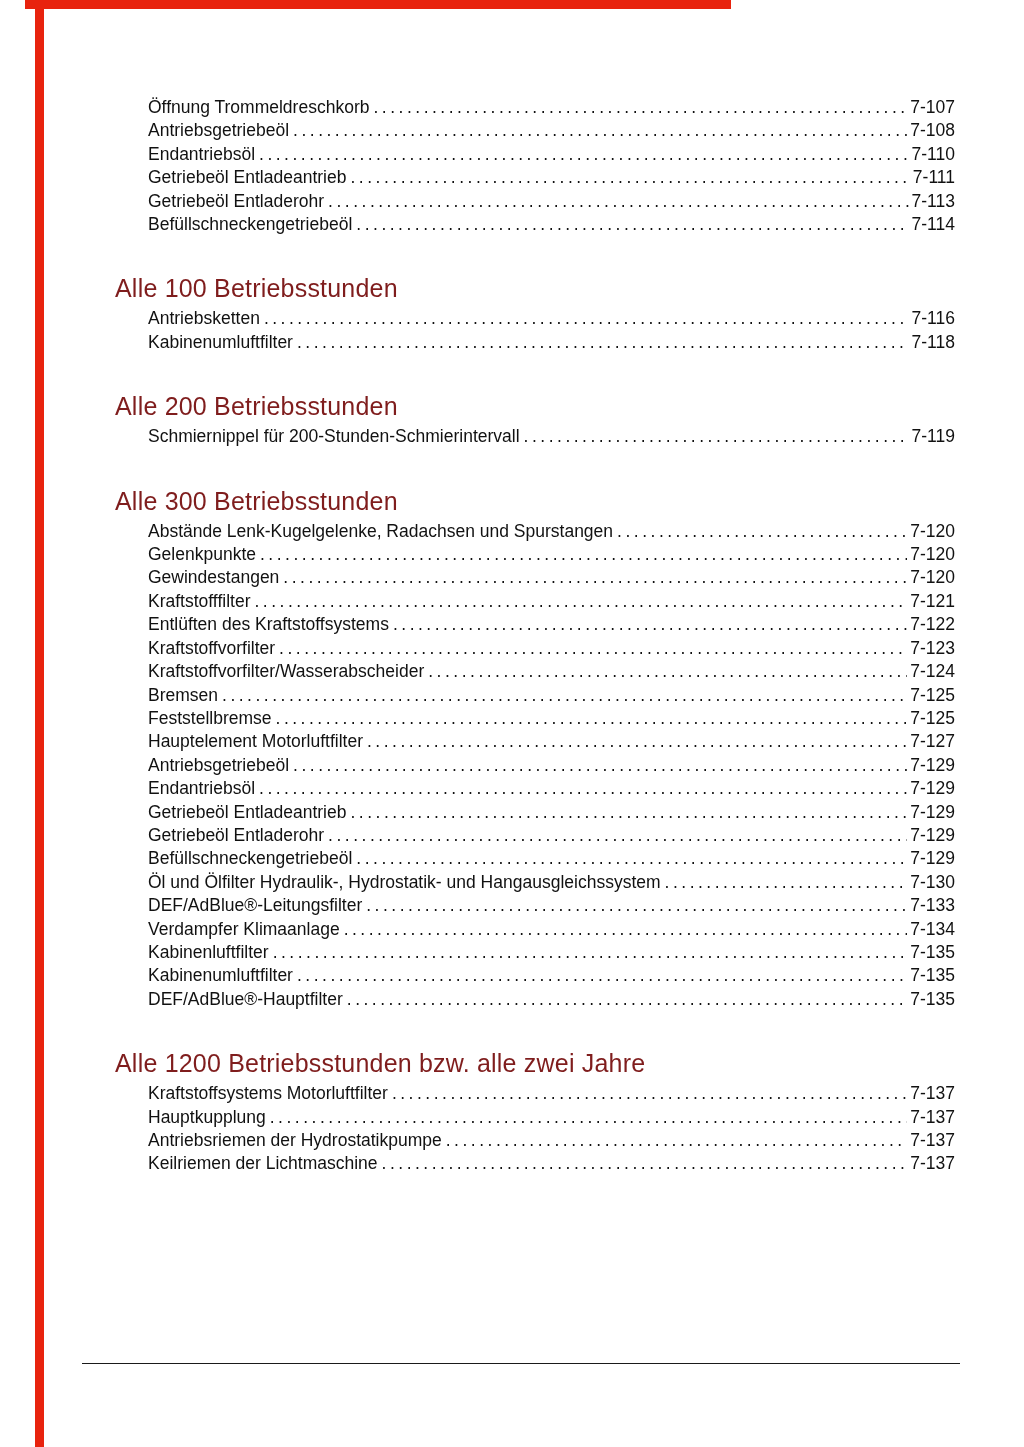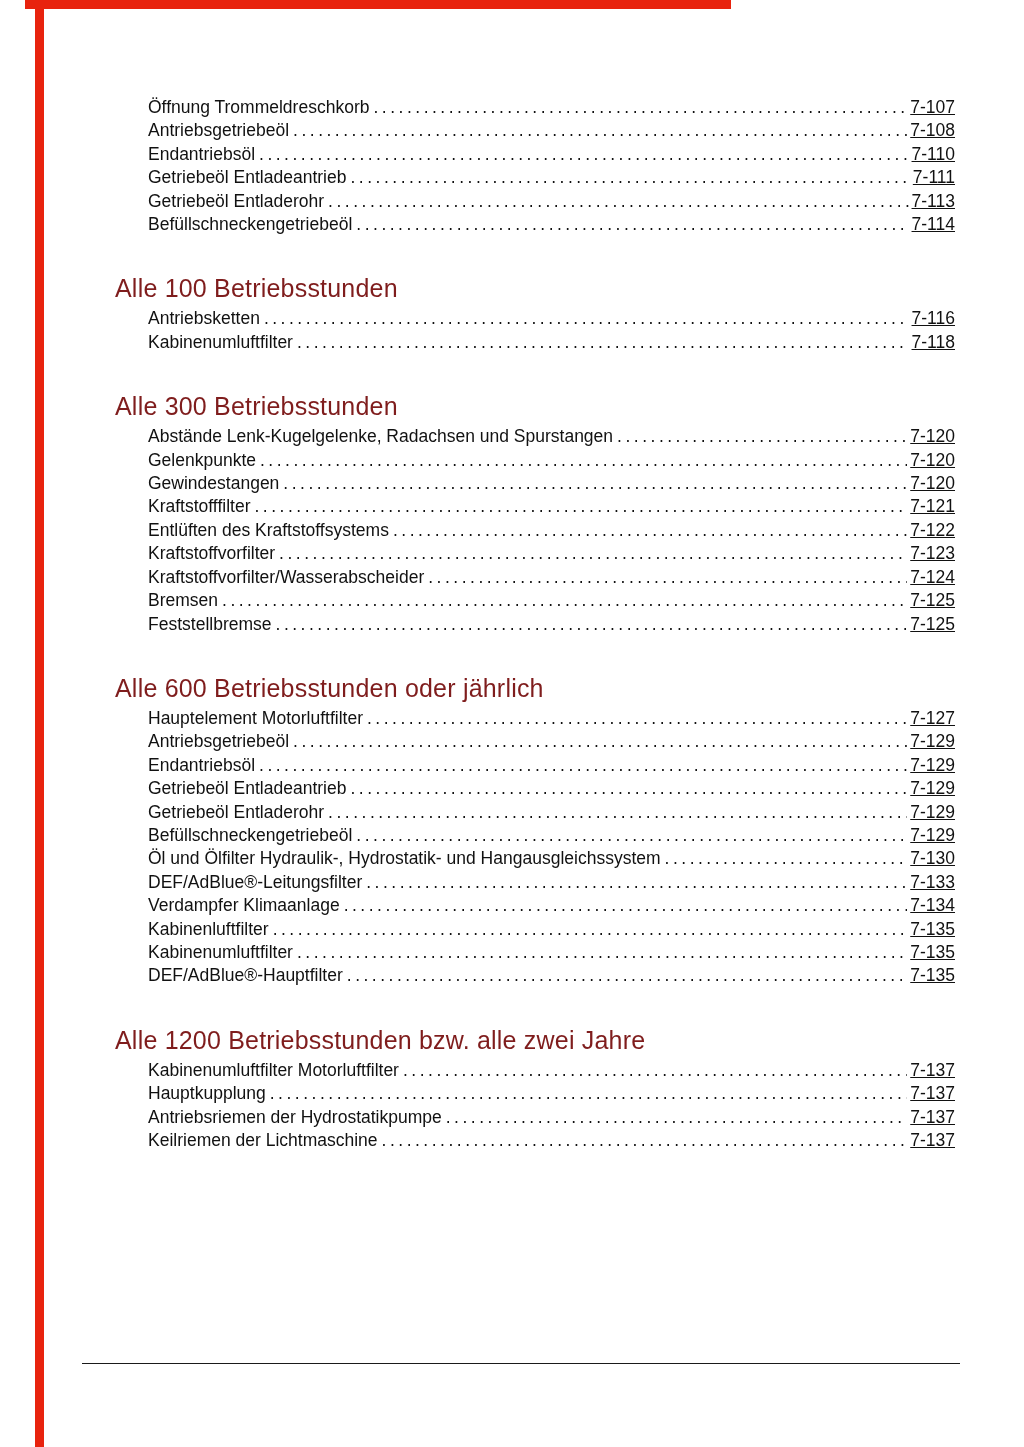--- a/index.html
+++ b/index.html
@@ -61,21 +61,20 @@
     margin: 0 3px 0 4px;
     min-width: 12px;
   }
   .leader-dots::after {
     content: "..................................................................................................................................................................................";
     letter-spacing: 3.5px;
   }
   .entry-page {
     flex: 0 0 auto;
     text-align: left;
-    text-decoration: underline;
   }
   .footer-rule {
     position: absolute;
     top: 1363px;
     left: 57px;
     width: 878px;
     height: 0;
     border: none;
     border-top: 1.5px solid #1a1a1a;
   }
@@ -127,20 +126,28 @@
     <span class="leader-dots"></span>
     <span class="entry-page">7-116</span>
   </div>
         <div class="toc-entry">
     <span class="entry-label">Kabinenumluftfilter</span>
     <span class="leader-dots"></span>
     <span class="entry-page">7-118</span>
   </div>
       </section>
       <section class="toc-section">
+        <h2 class="section-heading">Alle 200 Betriebsstunden</h2>
+        <div class="toc-entry">
+    <span class="entry-label">Schmiernippel für 200-Stunden-Schmierintervall</span>
+    <span class="leader-dots"></span>
+    <span class="entry-page">7-119</span>
+  </div>
+      </section>
+      <section class="toc-section">
         <h2 class="section-heading">Alle 300 Betriebsstunden</h2>
         <div class="toc-entry">
     <span class="entry-label">Abstände Lenk-Kugelgelenke, Radachsen und Spurstangen</span>
     <span class="leader-dots"></span>
     <span class="entry-page">7-120</span>
   </div>
         <div class="toc-entry">
     <span class="entry-label">Gelenkpunkte</span>
     <span class="leader-dots"></span>
     <span class="entry-page">7-120</span>
@@ -175,21 +182,20 @@
     <span class="leader-dots"></span>
     <span class="entry-page">7-125</span>
   </div>
         <div class="toc-entry">
     <span class="entry-label">Feststellbremse</span>
     <span class="leader-dots"></span>
     <span class="entry-page">7-125</span>
   </div>
       </section>
       <section class="toc-section">
-        <h2 class="section-heading">Alle 600 Betriebsstunden oder jährlich</h2>
         <div class="toc-entry">
     <span class="entry-label">Hauptelement Motorluftfilter</span>
     <span class="leader-dots"></span>
     <span class="entry-page">7-127</span>
   </div>
         <div class="toc-entry">
     <span class="entry-label">Antriebsgetriebeöl</span>
     <span class="leader-dots"></span>
     <span class="entry-page">7-129</span>
   </div>
@@ -240,21 +246,21 @@
   </div>
         <div class="toc-entry">
     <span class="entry-label">DEF/AdBlue®-Hauptfilter</span>
     <span class="leader-dots"></span>
     <span class="entry-page">7-135</span>
   </div>
       </section>
       <section class="toc-section">
         <h2 class="section-heading">Alle 1200 Betriebsstunden bzw. alle zwei Jahre</h2>
         <div class="toc-entry">
-    <span class="entry-label">Kabinenumluftfilter Motorluftfilter</span>
+    <span class="entry-label">Kraftstoffsystems Motorluftfilter</span>
     <span class="leader-dots"></span>
     <span class="entry-page">7-137</span>
   </div>
         <div class="toc-entry">
     <span class="entry-label">Hauptkupplung</span>
     <span class="leader-dots"></span>
     <span class="entry-page">7-137</span>
   </div>
         <div class="toc-entry">
     <span class="entry-label">Antriebsriemen der Hydrostatikpumpe</span>

